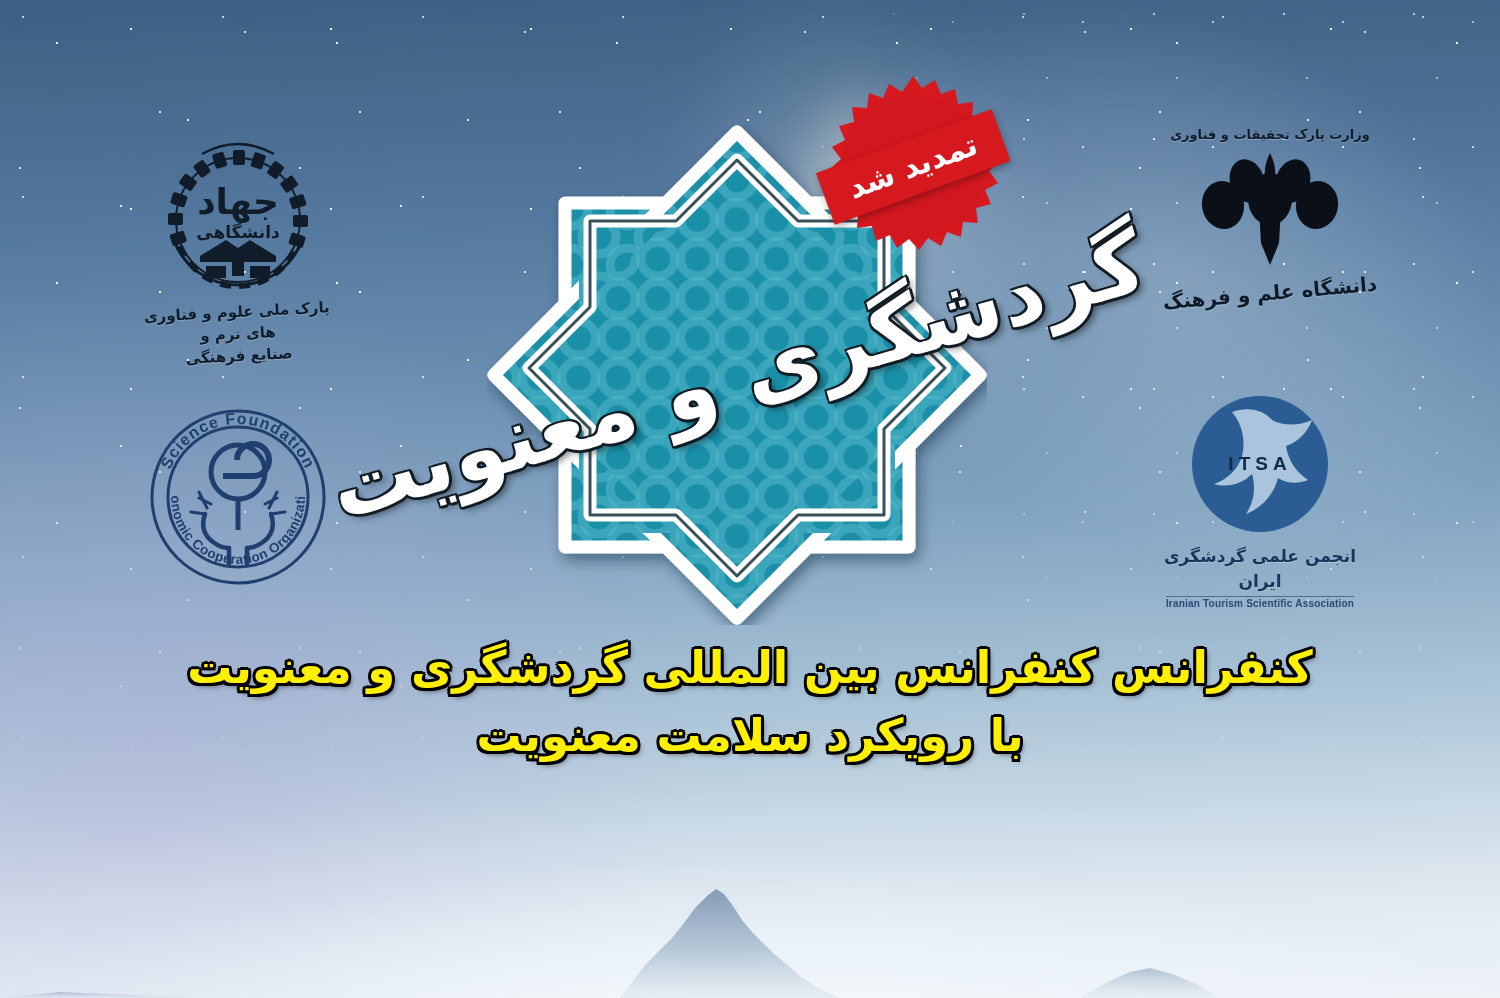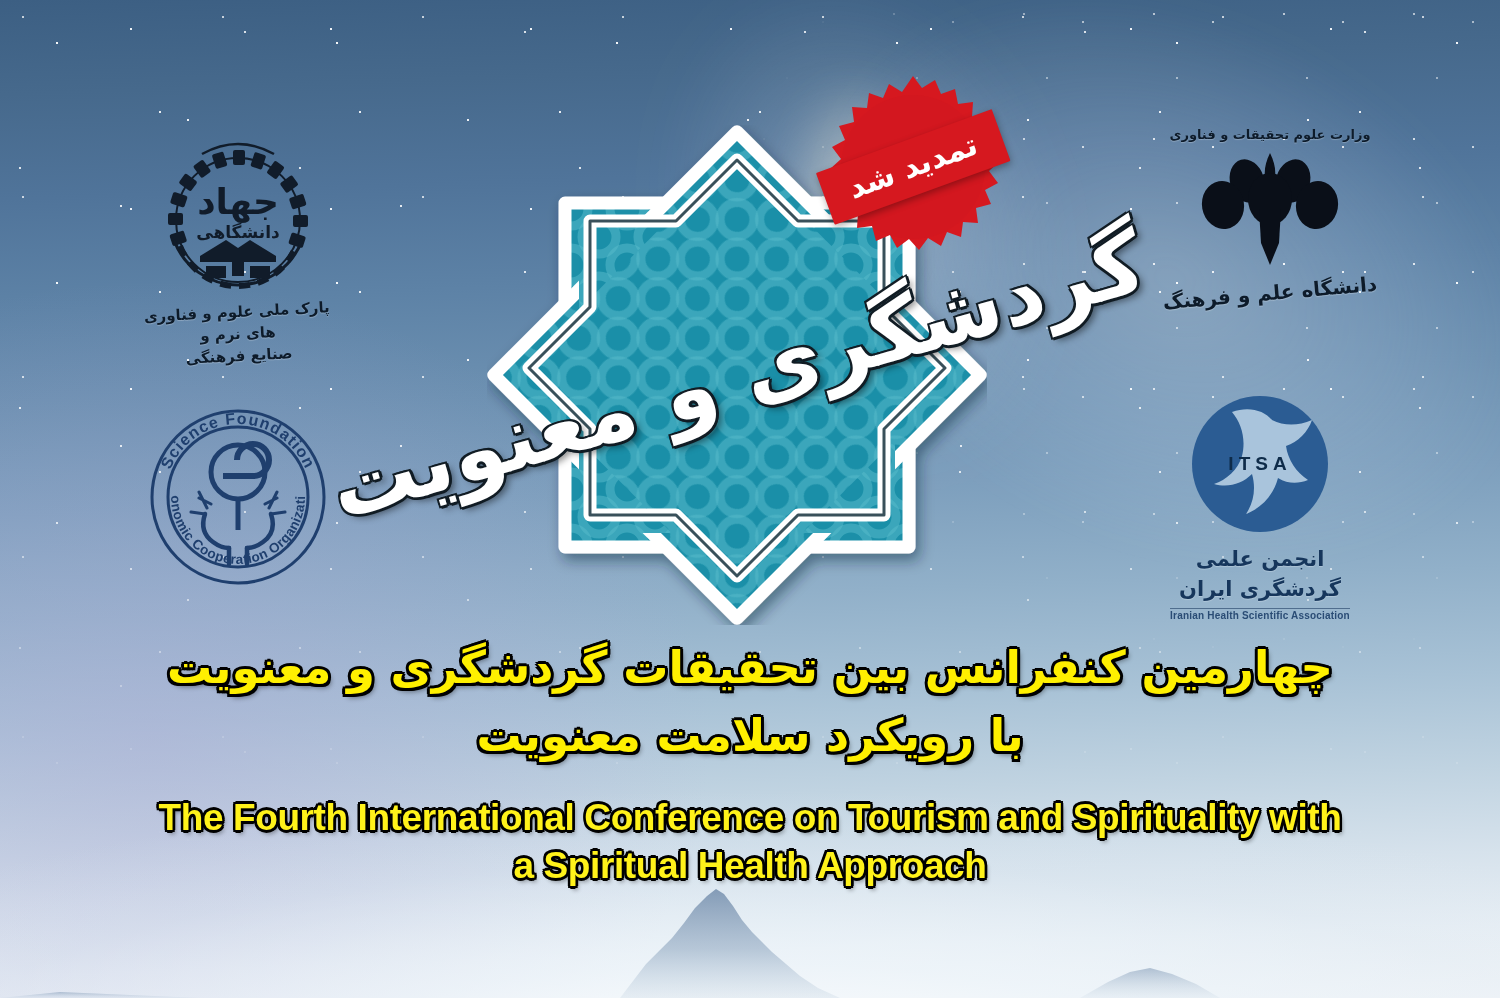--- a/index.html
+++ b/index.html
@@ -133,21 +133,21 @@
   .logo-caption {
     font-family:"DejaVu Sans", sans-serif;
     color:#0d1b2a;
     direction:rtl;
     line-height:1.45;
     text-shadow:0 1px 1px rgba(255,255,255,0.25);
   }
   .cap-jahad { font-size:15px; font-weight:700; margin-top:2px; transform:rotate(-3deg); }
   .cap-msrt-top { font-size:13px; font-weight:700; margin-bottom:2px; }
   .cap-msrt-bot { font-size:20px; font-weight:700; margin-top:2px; transform:rotate(-5deg); }
-  .cap-itsa-fa { font-size:21px; font-weight:700; color:#16365c; }
+  .cap-itsa-fa { font-size:17px; font-weight:700; color:#16365c; }
   .cap-itsa-en { font-size:10px; font-weight:700; color:#2a4c75;
                  direction:ltr; letter-spacing:.2px; border-top:1px solid rgba(20,50,90,.55); padding-top:1px; display:inline-block; }
 
   
   .emblem {
     position:absolute;
     left:487px; top:125px;
     width:500px; height:500px;
   }
   .emblem-wrap { position:relative; width:100%; height:100%; }
@@ -399,21 +399,21 @@
       </g>
 
       <g stroke="#1f3f6e" stroke-width="3" stroke-linecap="round" fill="none">
         <path d="M62,104 l-8,-16 M66,100 l-12,-6 M60,110 l-14,-2"></path>
         <path d="M124,104 l8,-16 M120,100 l12,-6 M126,110 l14,-2"></path>
       </g>
     </svg>
   </div>
 
   <div class="logo logo-msrt">
-    <div class="logo-caption cap-msrt-top">وزارت علوم تحقیقات و فناوری</div>
+    <div class="logo-caption cap-msrt-top">وزارت پارک تحقیقات و فناوری</div>
     <svg width="170" height="130" viewBox="0 0 170 130" style="display:block;margin:0 auto;">
       <g fill="#0a0f18">
 
         <path d="M85,6 C78,20 78,32 85,44 C92,32 92,20 85,6 Z"></path>
         <ellipse cx="62" cy="34" rx="17" ry="22" transform="rotate(-16 62 34)"></ellipse>
         <ellipse cx="108" cy="34" rx="17" ry="22" transform="rotate(16 108 34)"></ellipse>
         <ellipse cx="38" cy="58" rx="21" ry="24" transform="rotate(-10 38 58)"></ellipse>
         <ellipse cx="132" cy="58" rx="21" ry="24" transform="rotate(10 132 58)"></ellipse>
         <ellipse cx="85" cy="52" rx="22" ry="26"></ellipse>
 
@@ -430,27 +430,23 @@
       <g fill="#a9c4dc">
         <path d="M52,28 C62,40 66,56 62,72 C58,86 46,96 34,100 C48,104 62,100 72,90
                  C76,104 74,118 66,130 C82,124 94,110 98,94
                  C108,100 118,100 128,96 C116,88 108,76 106,62
                  C118,58 128,48 132,36 C118,42 104,42 92,36
                  C84,26 68,22 52,28 Z"></path>
       </g>
       <text x="80" y="86" text-anchor="middle" font-family="Liberation Sans, sans-serif" font-size="19" font-weight="700" fill="#0e2b49" letter-spacing="5">ITSA</text>
     </svg>
     <div class="logo-caption cap-itsa-fa">انجمن علمی گردشگری ایران</div>
-    <div class="cap-itsa-en">Iranian Health Scientific Association</div>
+    <div class="cap-itsa-en">Iranian Tourism Scientific Association</div>
   </div>
 
   <div class="titles">
     <div class="fa-title">
-      <span class="ln ln1">چهارمین کنفرانس بین تحقیقات گردشگری و معنویت</span>
+      <span class="ln ln1">کنفرانس کنفرانس بین المللی گردشگری و معنویت</span>
       <span class="ln ln2">با رویکرد سلامت معنویت</span>
     </div>
-    <div class="en-title">
-      <span class="ln">The Fourth International Conference on Tourism and Spirituality with</span>
-      <span class="ln">a Spiritual Health Approach</span>
-    </div>
   </div>
 
 </div>
 
 </body></html>

